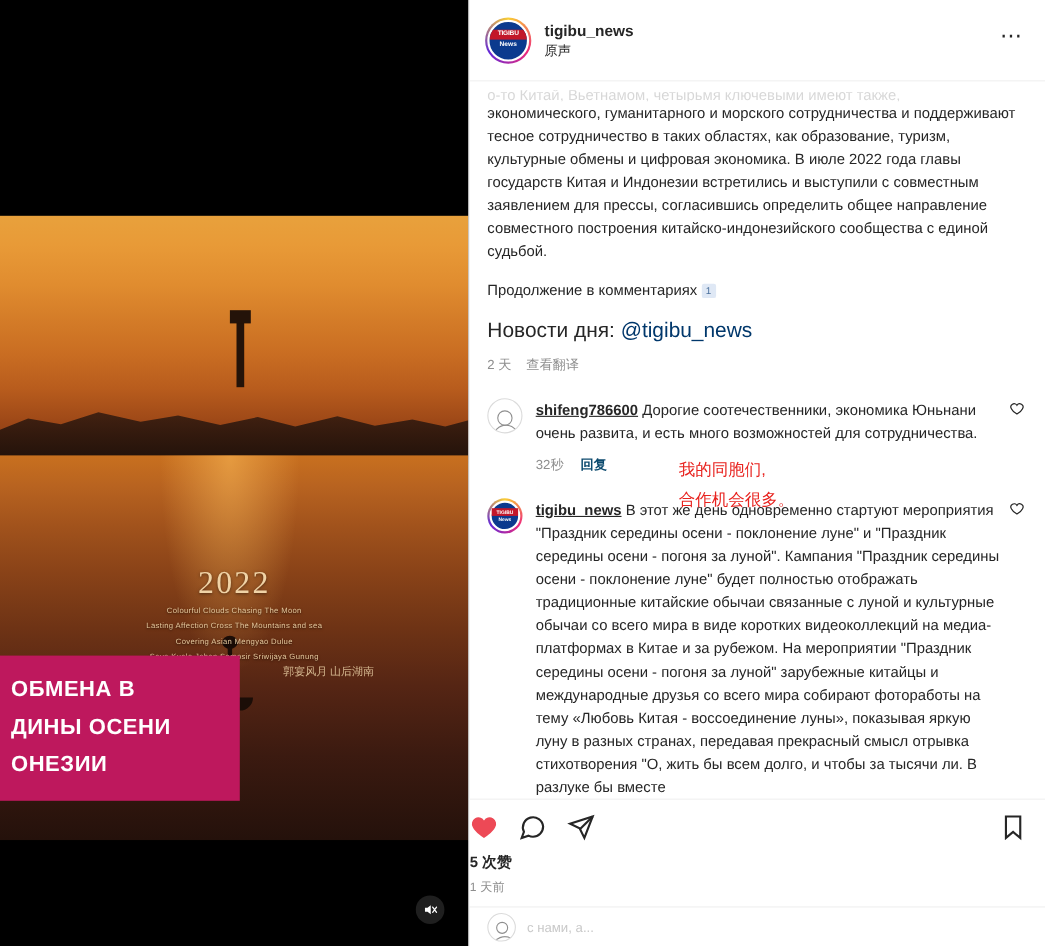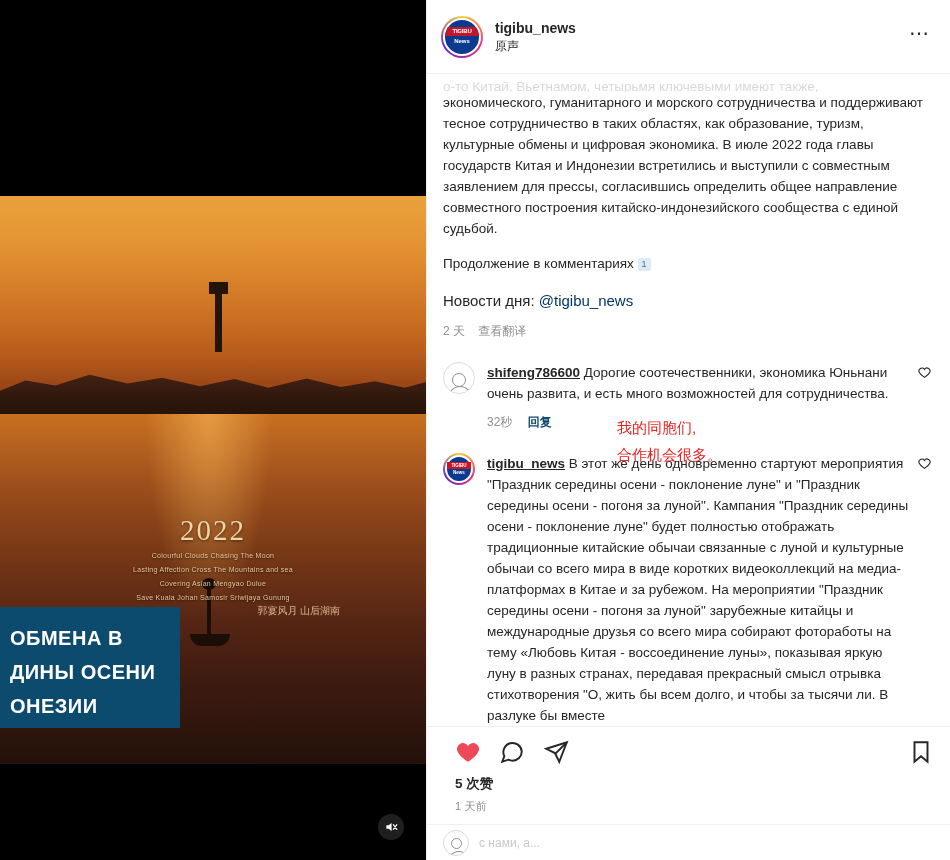--- a/index.html
+++ b/index.html
@@ -98,23 +98,23 @@
     text-shadow: 0 1px 2px rgba(0,0,0,0.6);
   }
   .vid-sign {
     position:absolute; right:86px; top:408px;
     font-family:"Liberation Serif", serif;
     font-size:10px; color:#e9cfa4; opacity:0.85;
   }
   .banner {
     position:absolute;
     left:0; bottom:36px;
-    width:180px;
-    background:#0c4a6e;
-    padding:14px 10px 5px 10px;
+    width:218px;
+    background:#be185d;
+    padding:14px 10px 16px 10px;
   }
   .banner div {
     color:#ffffff;
     font-size:20px;
     font-weight:bold;
     line-height:34px;
     letter-spacing:0.5px;
     white-space:nowrap;
   }
   .video-bottom-black { position:absolute; left:0; bottom:0; width:100%; height:96px; background:#000; }
@@ -199,21 +199,21 @@
     line-height:10px;
   }
   .caption-block p { margin:0; }
   .cont-line { margin-top:14px; font-size:13.5px; color:#262626; }
   .badge-1 {
     display:inline-block; width:13px; height:13px;
     background:#dfe8f5; color:#4a6f9b;
     font-size:9px; text-align:center; line-height:13px;
     border-radius:2px; vertical-align:1px;
   }
-  .news-line { margin-top:16px; font-size:15px; color:#262626; }
+  .news-line { margin-top:16px; font-size:19px; color:#262626; }
   .mention { color:#00376b; }
   .meta-line { margin-top:10px; font-size:12px; color:#8e8e8e; }
   .meta-line .translate { margin-left:10px; color:#8e8e8e; cursor:pointer; }
 
   .comment {
     display:flex;
     margin-top:20px;
   }
   .c-avatar {
     width:32px; height:32px; border-radius:50%;
@@ -264,21 +264,21 @@
     font-size:15px;
     line-height:27px;
     white-space:nowrap;
     pointer-events:none;
   }
 
   
   .action-bar {
     flex:0 0 auto;
     border-top:1px solid #efefef;
-    padding:12px 16px 10px 28px;
+    padding:12px 16px 10px 0;
     background:#fff;
   }
   .action-icons {
     display:flex; align-items:center;
   }
   .action-icons .ico { margin-right:18px; cursor:pointer; display:flex; }
   .action-icons .spacer { flex:1 1 auto; }
   .likes { margin-top:10px; font-size:13.5px; font-weight:bold; color:#262626; }
   .time-ago { margin-top:6px; font-size:11px; color:#8e8e8e; letter-spacing:0.2px; }
   .bottom-strip {

